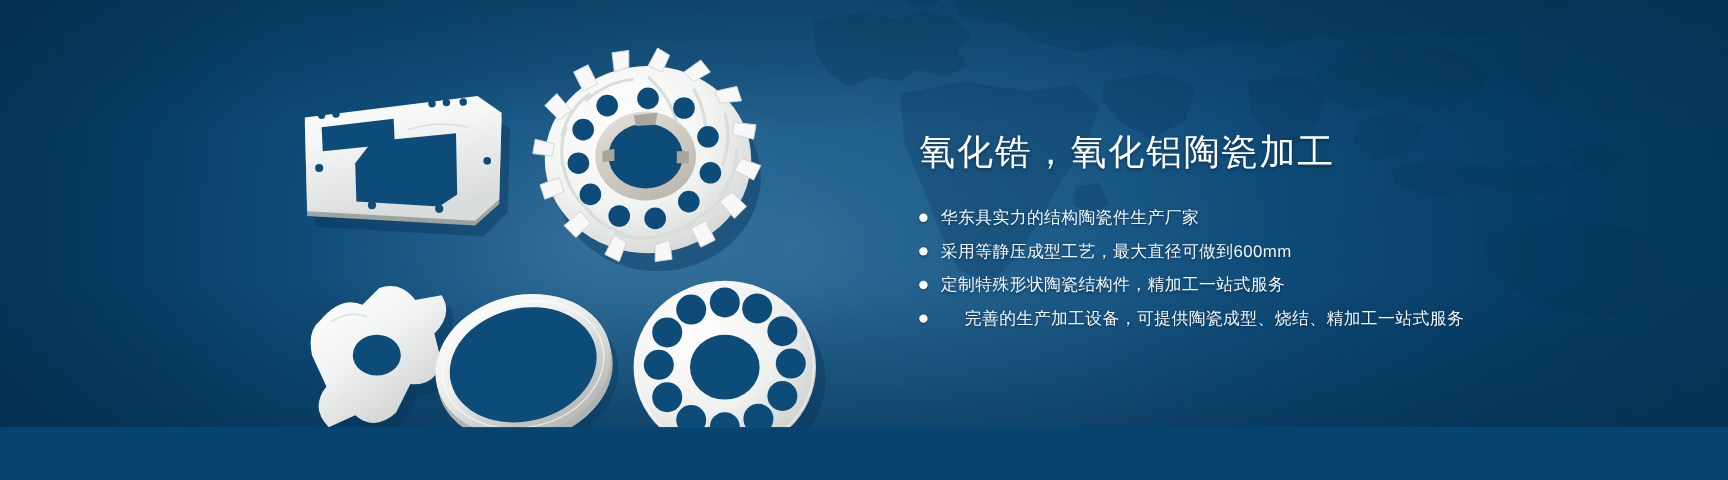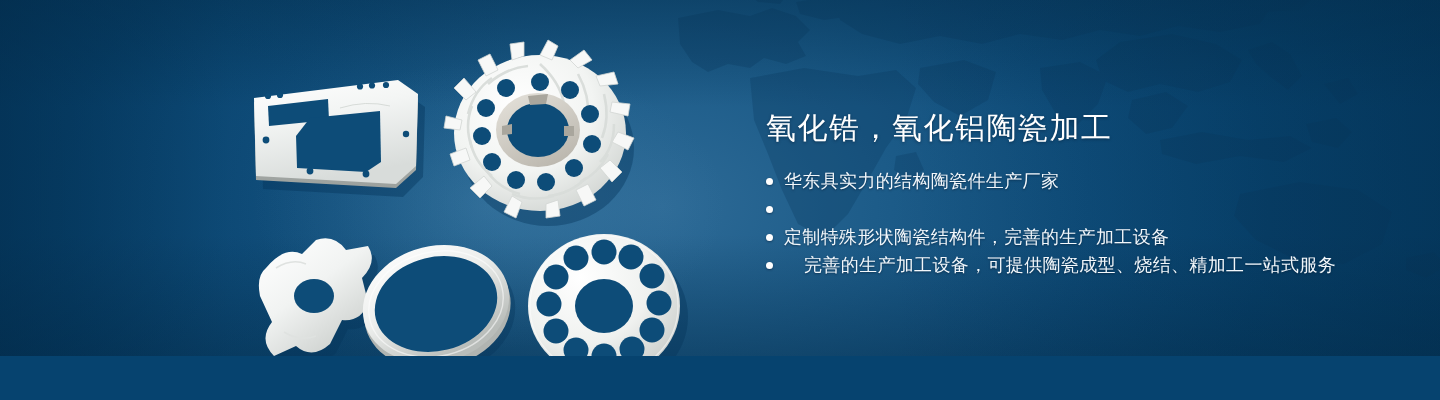--- a/index.html
+++ b/index.html
@@ -124,21 +124,21 @@
   .dot {
     flex: 0 0 auto;
     width: 7px;
     height: 7px;
     border-radius: 50%;
     background: #ffffff;
     margin-right: 11px;
     box-shadow: 0 1px 2px rgba(0,15,35,0.4);
   }
   .bullet-text {
-    font-size: 18px;
+    font-size: 14px;
     line-height: 22px;
     color: #f2f7fb;
     letter-spacing: 0.35px;
     text-shadow: 0 1px 2px rgba(0,20,40,0.5);
     white-space: nowrap;
   }
 </style>
 </head>
 <body>
 
@@ -387,24 +387,25 @@
 
     <h1 class="headline">氧化锆，氧化铝陶瓷加工</h1>
 
     <ul class="bullets">
       <li class="bullet">
         <span class="dot"></span>
         <span class="bullet-text">华东具实力的结构陶瓷件生产厂家</span>
       </li>
       <li class="bullet">
         <span class="dot"></span>
+        <span class="bullet-text">采用等静压成型工艺，最大直径可做到600mm</span>
       </li>
       <li class="bullet">
         <span class="dot"></span>
-        <span class="bullet-text">定制特殊形状陶瓷结构件，完善的生产加工设备</span>
+        <span class="bullet-text">定制特殊形状陶瓷结构件，精加工一站式服务</span>
       </li>
       <li class="bullet">
         <span class="dot"></span>
         <span class="bullet-text">完善的生产加工设备，可提供陶瓷成型、烧结、精加工一站式服务</span>
       </li>
     </ul>
 
   </div>
 
 </div>

